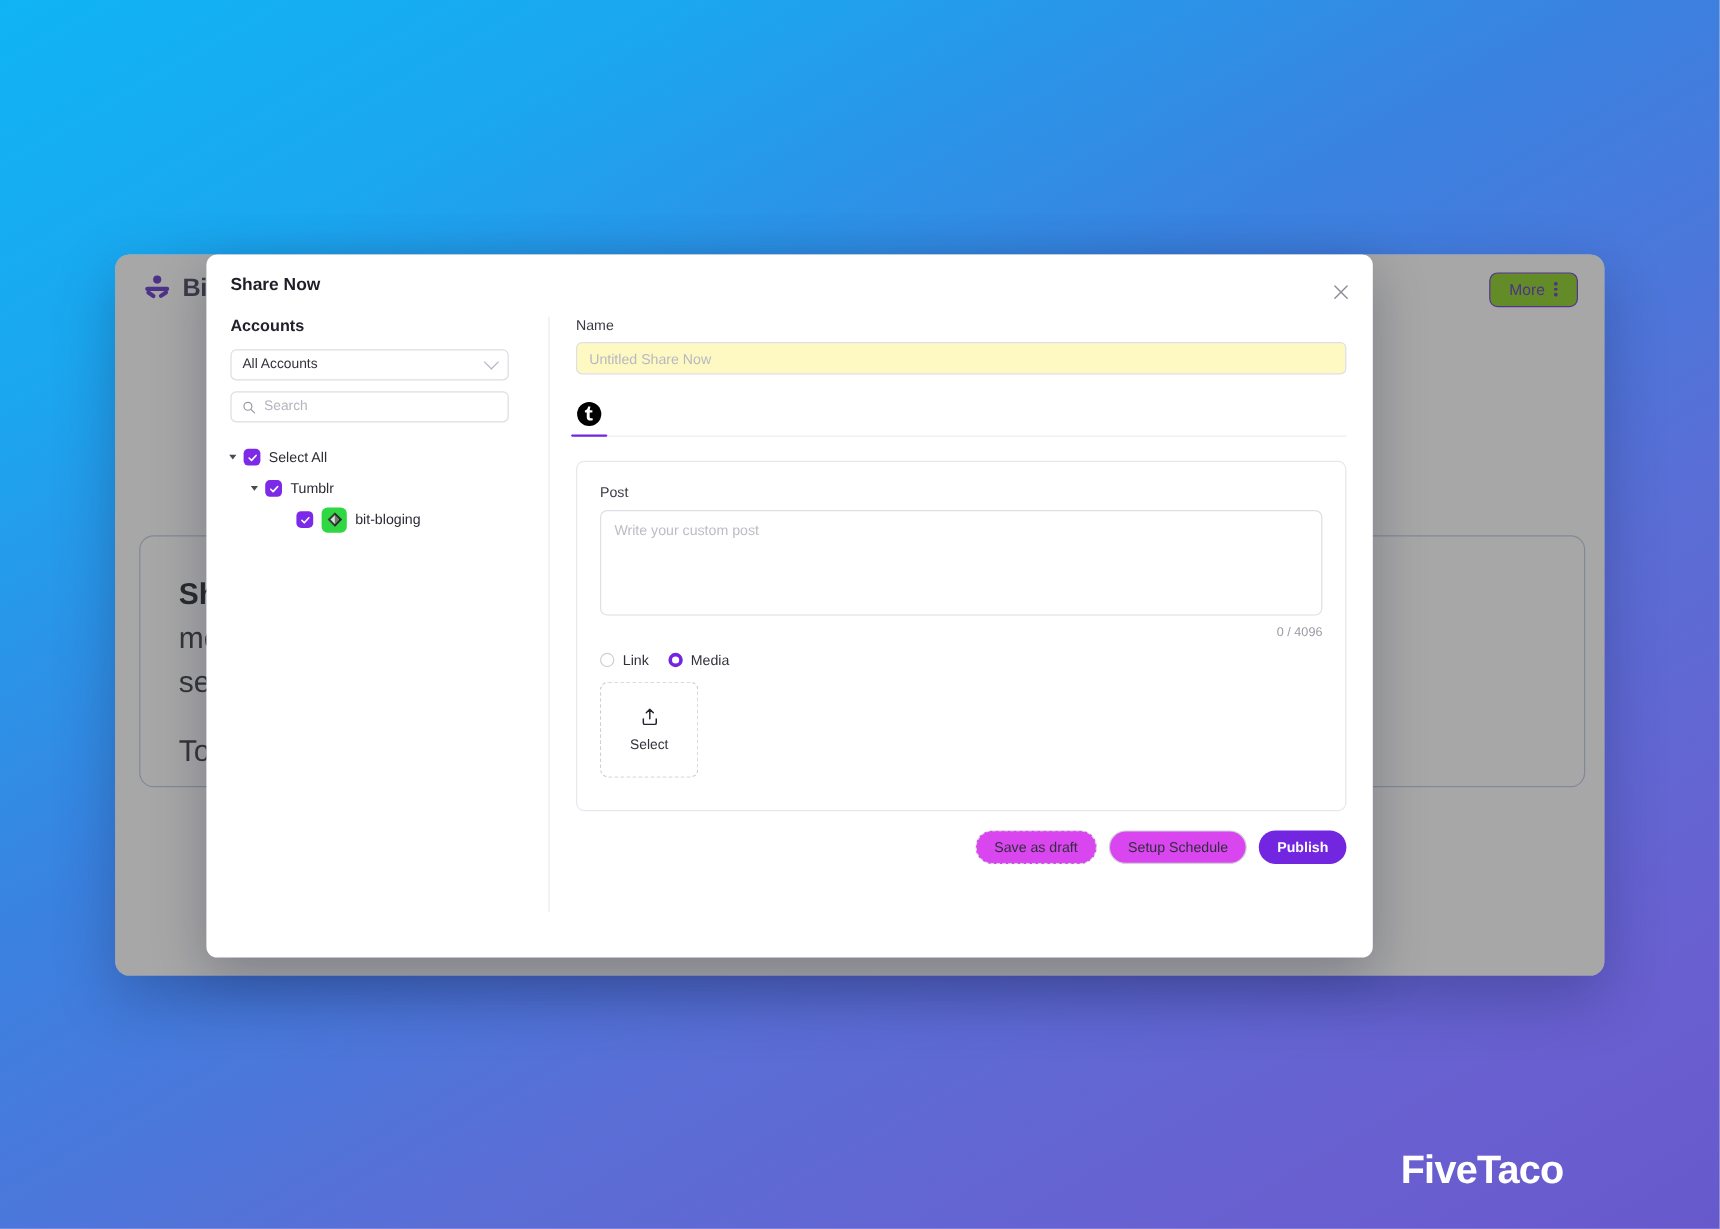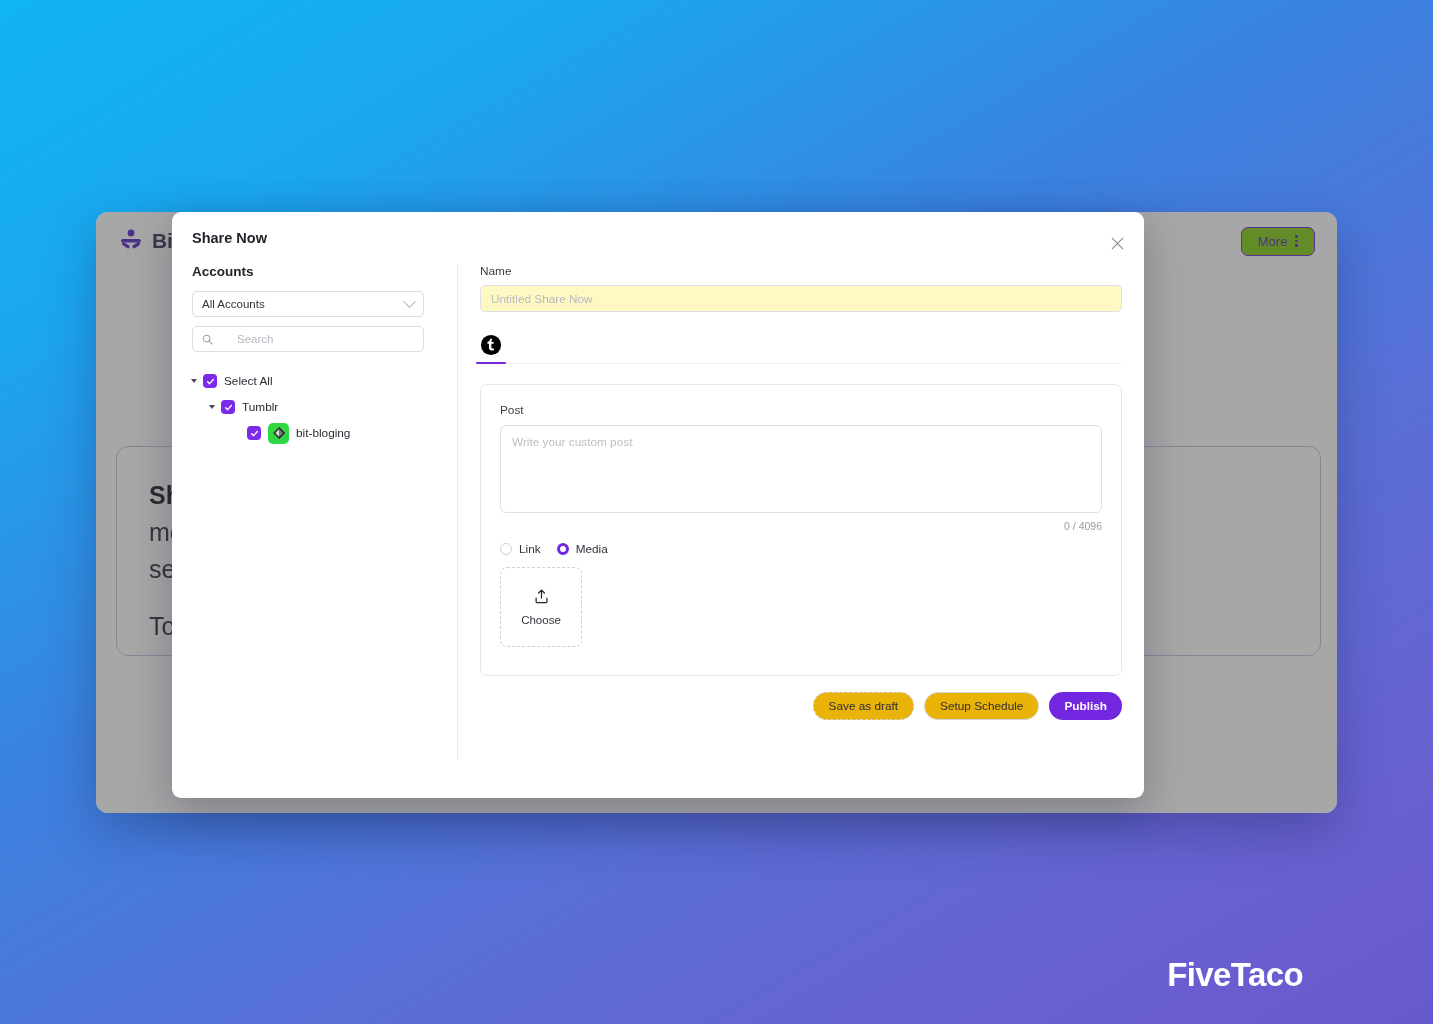--- a/index.html
+++ b/index.html
@@ -87,21 +87,21 @@
     width: 232px; height: 26px;
     border: 1px solid #dddde4;
     border-radius: 5px;
     display: flex; align-items: center;
     padding: 0 9px;
     font-size: 11.5px;
     background: #fff;
   }
   .select-box { justify-content: space-between; color: #33333c; margin-bottom: 9px; }
   .chev { width: 9px; height: 9px; border-right: 1.3px solid #b6b6c0; border-bottom: 1.3px solid #b6b6c0; transform: rotate(45deg) translate(-2px,-2px); }
-  .search-box { gap: 24px; color: #b5b5bd; }
+  .search-box { gap: 7px; color: #b5b5bd; }
   .search-ico { width: 11px; height: 11px; flex: none; }
 
   .tree { margin-top: 16px; font-size: 11.8px; color: #2b2b34; }
   .tree-row { display: flex; align-items: center; gap: 7px; height: 26px; }
   .tree-row.lvl2 { padding-left: 18px; }
   .tree-row.lvl3 { padding-left: 55px; }
   .caret {
     width: 0; height: 0; flex: none;
     border-left: 4.5px solid #4a4a55;
     border-top: 3.4px solid transparent;
@@ -166,21 +166,21 @@
   .upload-box {
     margin-top: 11px;
     width: 82px; height: 80px;
     border: 1.4px dashed #cfcfd7; border-radius: 7px;
     display: flex; flex-direction: column; align-items: center; justify-content: center; gap: 9px;
   }
   .upload-ico { width: 17px; height: 17px; }
   .upload-text { font-size: 11.5px; color: #33333c; }
 
   .actions { width: 642px; display: flex; justify-content: flex-end; gap: 10px; margin-top: 16px; }
-  .btn { font-size: 11.8px; border-radius: 15px; padding: 6px 15px; background: #eab308; font-family: "Liberation Sans", sans-serif; }
+  .btn { font-size: 11.8px; border-radius: 15px; padding: 6px 15px; background: #d946ef; font-family: "Liberation Sans", sans-serif; }
   .btn-draft { border: 1.2px dashed #d2d2da; color: #2e2e38; }
   .btn-sched { border: 1.2px solid #d2d2da; color: #2e2e38; }
   .btn-publish { border: none; background: #7226e0; color: #fff; font-weight: 600; }
 
   .watermark {
     position: absolute; right: 130px; bottom: 30px;
     font-size: 33px; font-weight: 700; color: #fff; letter-spacing: -.6px;
   }
 </style>
 </head>
@@ -323,21 +323,21 @@
           </label>
         </div>
 
         <div class="upload-box">
           <span class="upload-ico">
             <svg viewBox="0 0 18 18" width="17" height="17" aria-hidden="true">
               <path d="M9 2.2 L9 10.5 M9 2.2 L5.9 5.3 M9 2.2 L12.1 5.3" fill="none" stroke="#23232c" stroke-width="1.3" stroke-linecap="round" stroke-linejoin="round"></path>
               <path d="M3.3 10.8 v3.4 a1.3 1.3 0 0 0 1.3 1.3 h8.8 a1.3 1.3 0 0 0 1.3 -1.3 v-3.4" fill="none" stroke="#23232c" stroke-width="1.3" stroke-linecap="round"></path>
             </svg>
           </span>
-          <span class="upload-text">Choose</span>
+          <span class="upload-text">Select</span>
         </div>
       </div>
 
       <div class="actions">
         <button class="btn btn-draft">Save as draft</button>
         <button class="btn btn-sched">Setup Schedule</button>
         <button class="btn btn-publish">Publish</button>
       </div>
     </div>
   </div>

